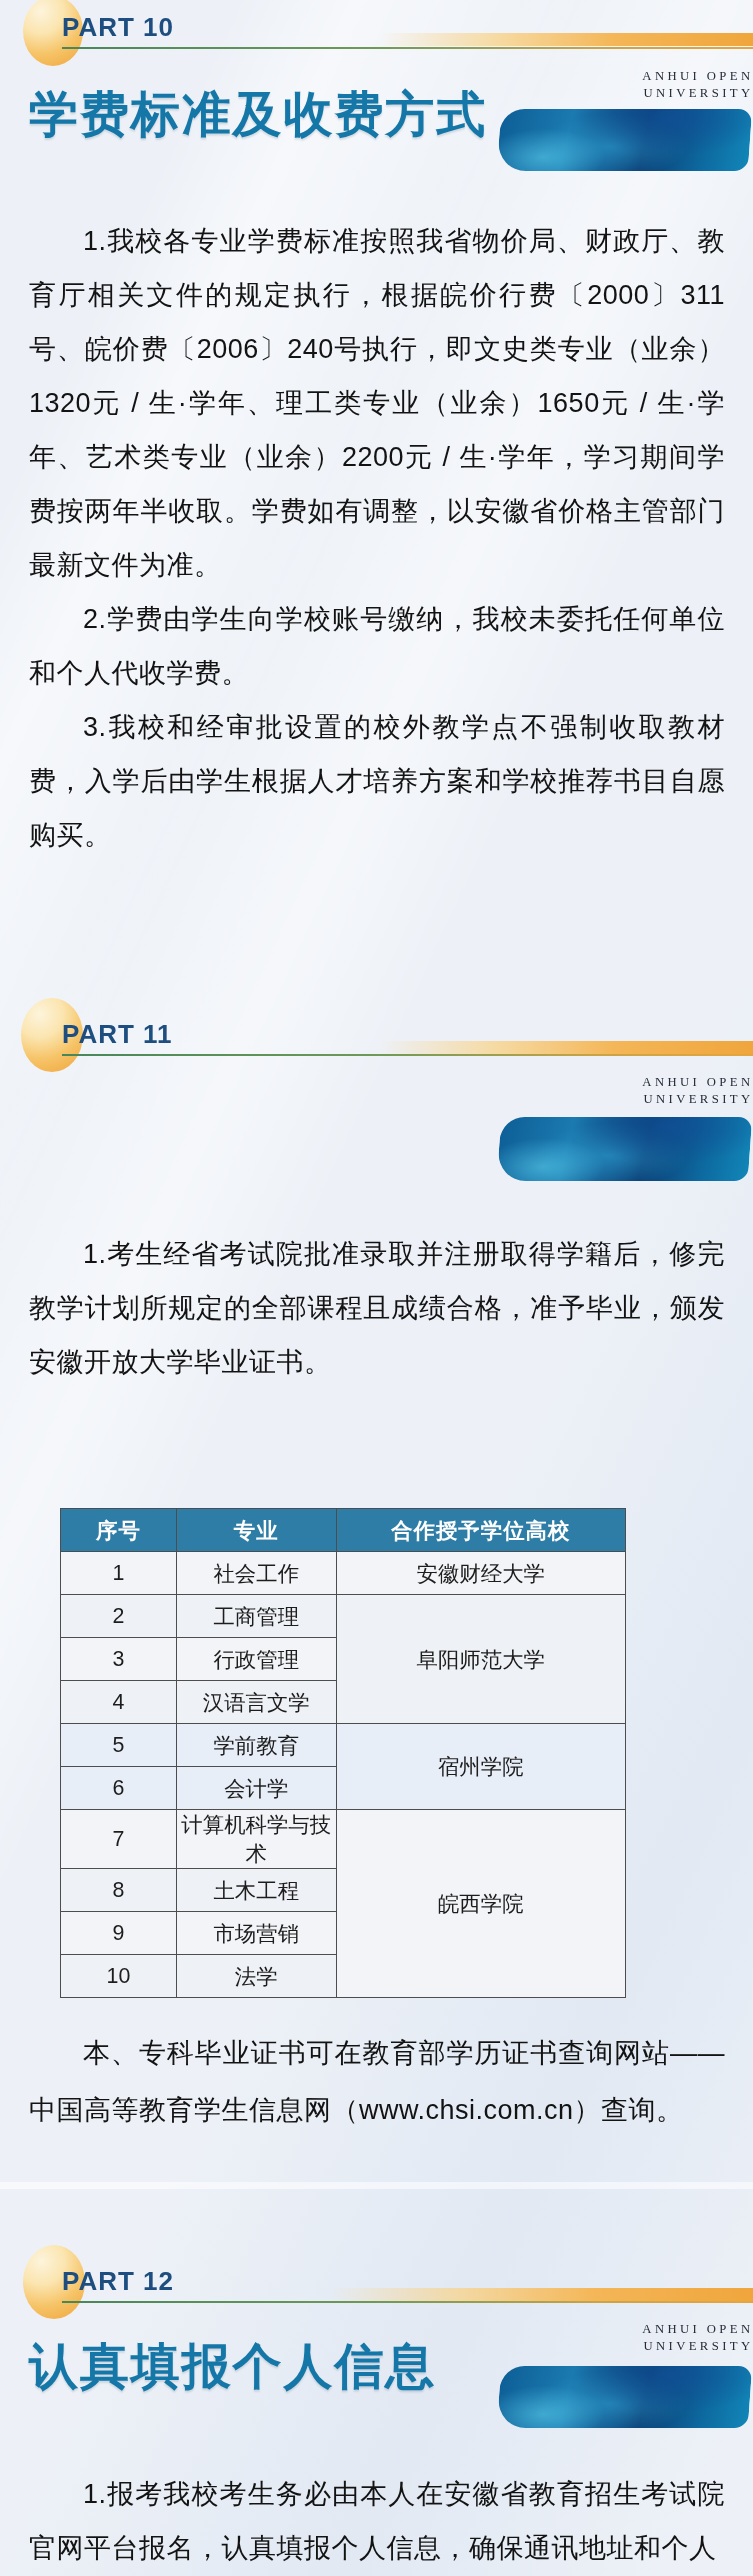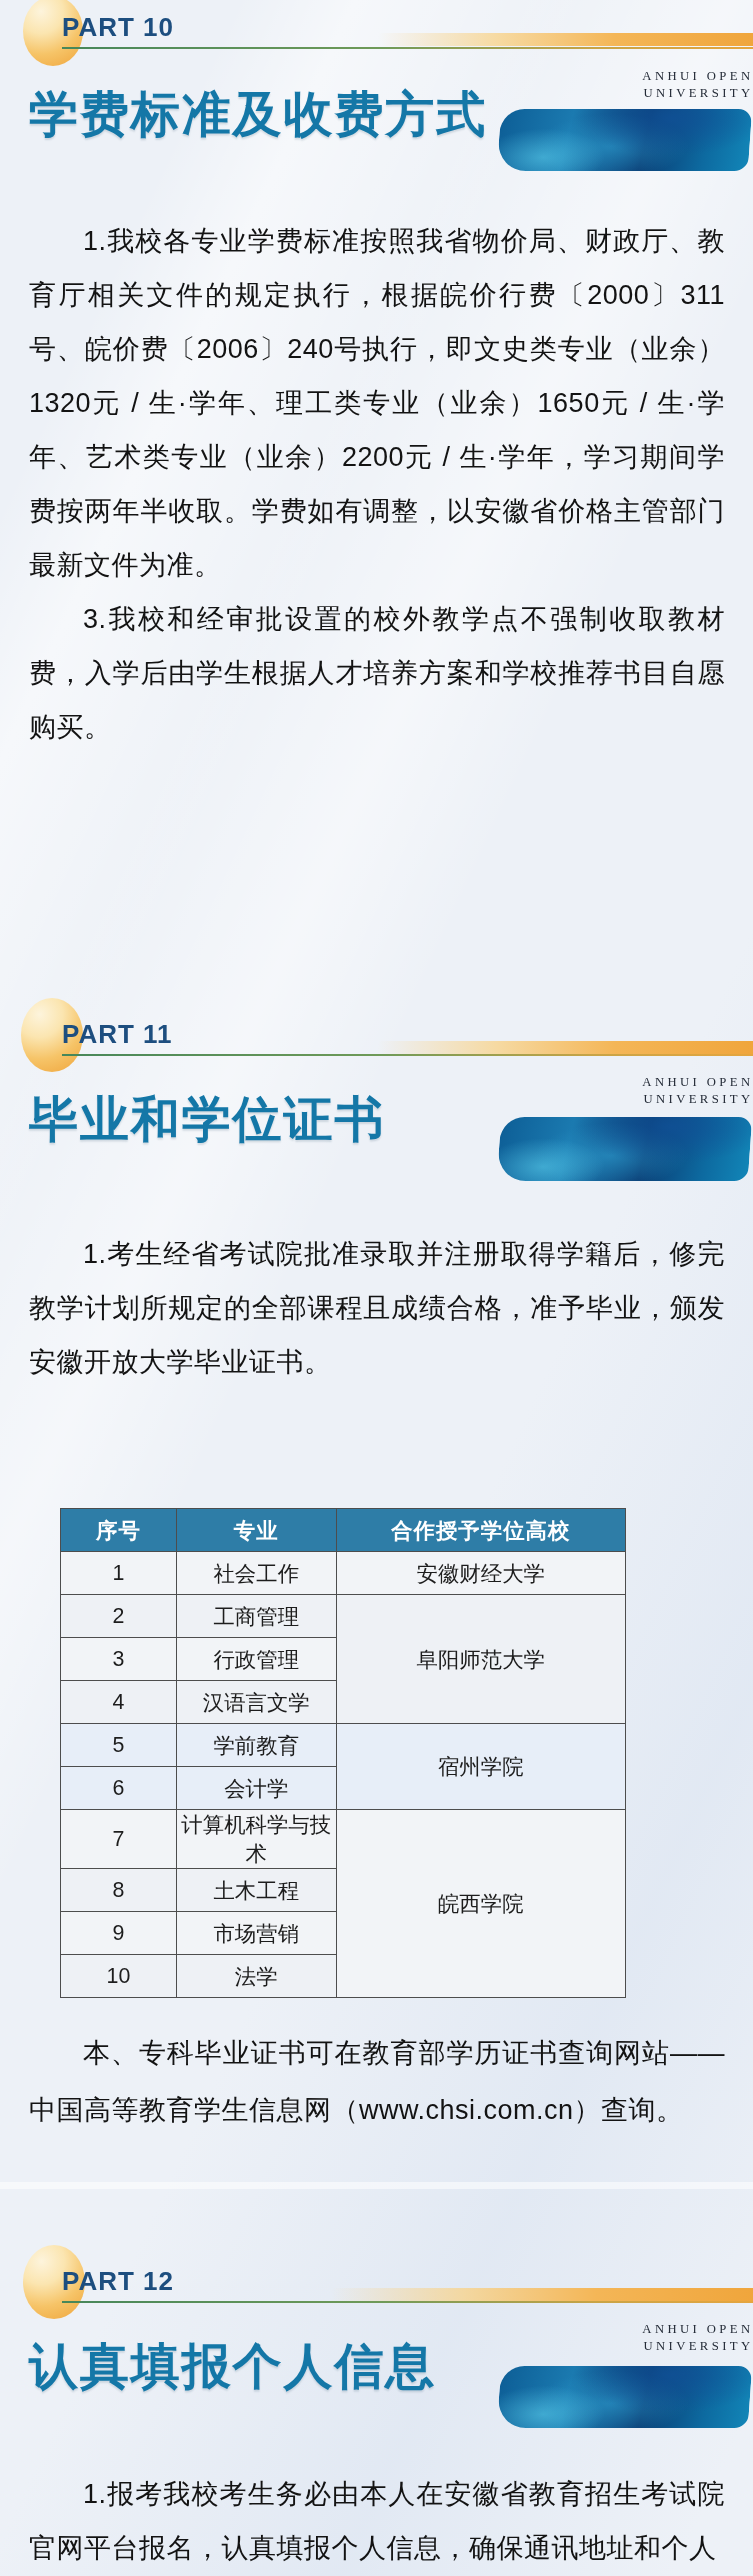--- a/index.html
+++ b/index.html
@@ -101,32 +101,32 @@
   <div class="rule" style="top:47px;"></div>
   <div class="anhui" style="top:68px;">
     <div>ANHUI OPEN</div>
     <div>UNIVERSITY</div>
   </div>
   <div class="sec-title" style="top:82px;">学费标准及收费方式</div>
   <div class="wave" style="top:109px;height:62px;left:499px;"></div>
 
   <div class="body-text" style="top:214px;">
     <p>1.我校各专业学费标准按照我省物价局、财政厅、教育厅相关文件的规定执行，根据皖价行费〔2000〕311号、皖价费〔2006〕240号执行，即文史类专业（业余）1320元 / 生·学年、理工类专业（业余）1650元 / 生·学年、艺术类专业（业余）2200元 / 生·学年，学习期间学费按两年半收取。学费如有调整，以安徽省价格主管部门最新文件为准。</p>
+    <p>2.学费由学生向学校账号缴纳，我校未委托任何单位和个人代收学费。</p>
     <p>3.我校和经审批设置的校外教学点不强制收取教材费，入学后由学生根据人才培养方案和学校推荐书目自愿购买。</p>
   </div>
 
   <div class="circle" style="left:21.4px;top:998px;width:62px;height:74px;"></div>
   <div class="part-label" style="top:1019px;">PART 11</div>
   <div class="orange-bar" style="top:1041px;"></div>
   <div class="rule" style="top:1054px;"></div>
   <div class="anhui" style="top:1074px;">
     <div>ANHUI OPEN</div>
     <div>UNIVERSITY</div>
   </div>
-  <div class="sec-title" style="top:1087px;">毕业和学位证书</div>
   <div class="wave" style="top:1117px;height:64px;left:499px;"></div>
 
   <div class="body-text" style="top:1227px;">
     <p>1.考生经省考试院批准录取并注册取得学籍后，修完教学计划所规定的全部课程且成绩合格，准予毕业，颁发安徽开放大学毕业证书。</p>
   </div>
 
   <table class="degree-table">
     <thead>
       <tr>
         <th class="col-no">序号</th>

